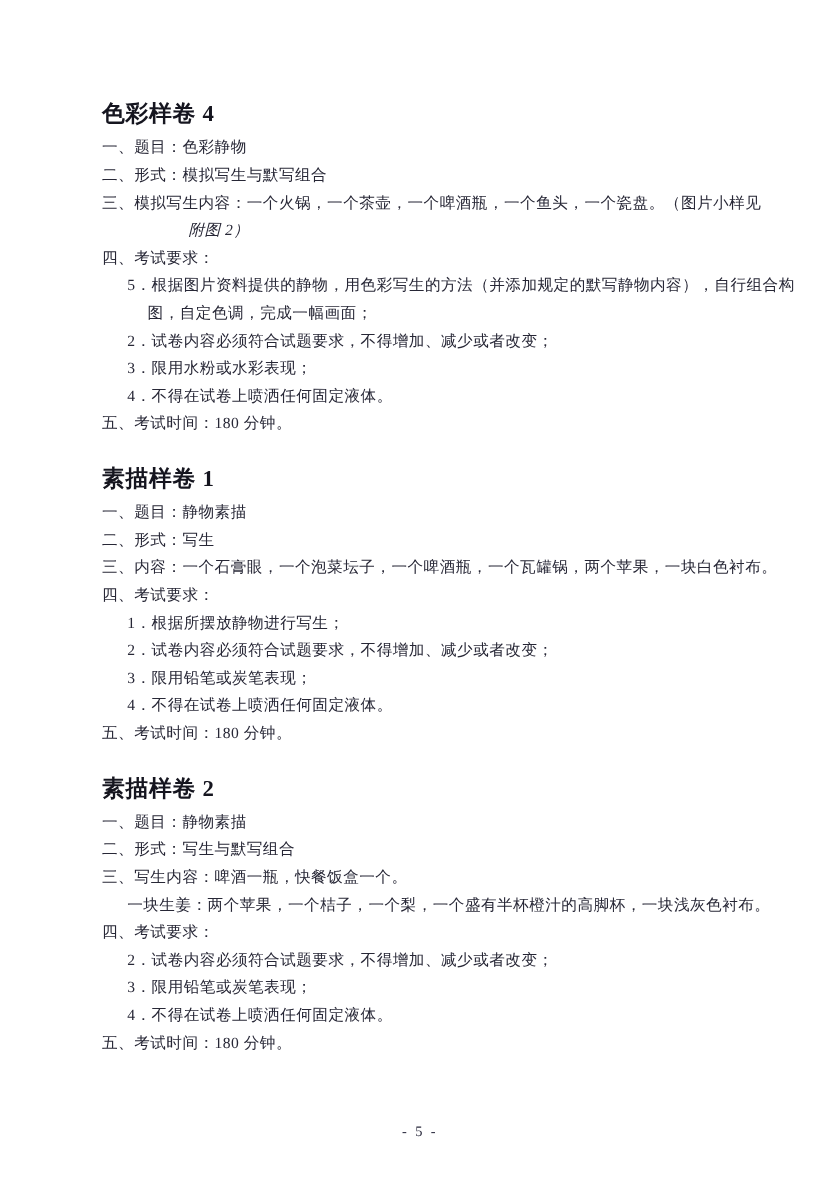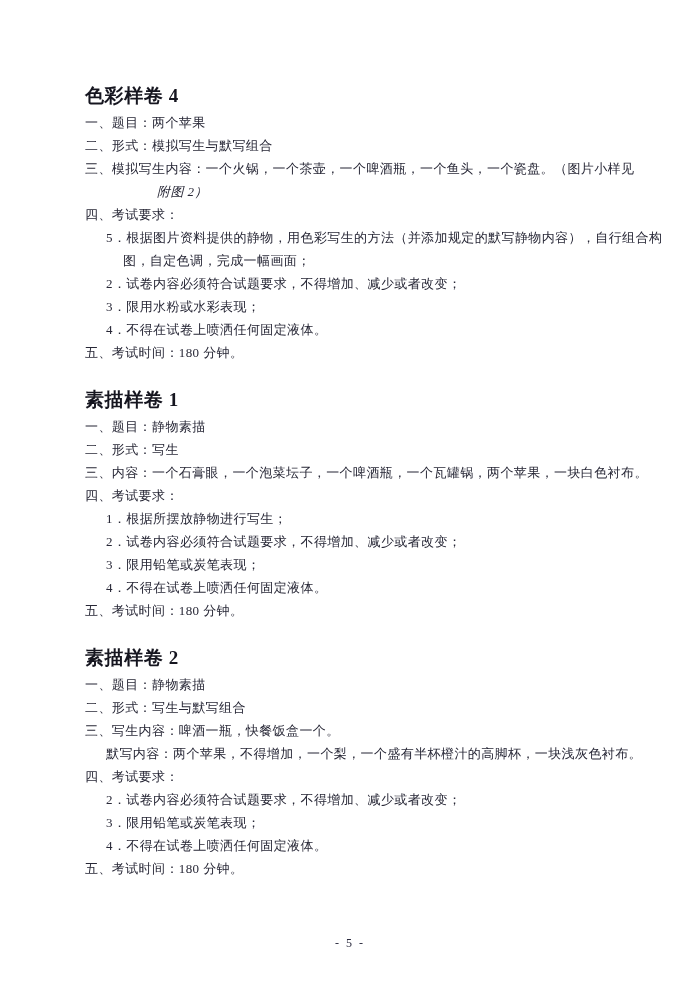--- a/index.html
+++ b/index.html
@@ -55,21 +55,21 @@
   }
 </style>
 </head>
 <body>
 
 <div class="page">
   <div class="content">
 
     <div class="section">
       <h2 class="heading">色彩样卷 4</h2>
-      <div class="line ind-0">一、题目：两个苹果</div>
+      <div class="line ind-0">一、题目：色彩静物</div>
       <div class="line ind-0">二、形式：模拟写生与默写组合</div>
       <div class="line ind-0">三、模拟写生内容：一个火锅，一个茶壶，一个啤酒瓶，一个鱼头，一个瓷盘。（图片小样见</div>
       <div class="line ind-3">附图 2）</div>
       <div class="line ind-0">四、考试要求：</div>
       <div class="line ind-1">5．根据图片资料提供的静物，用色彩写生的方法（并添加规定的默写静物内容），自行组合构</div>
       <div class="line ind-2">图，自定色调，完成一幅画面；</div>
       <div class="line ind-1">2．试卷内容必须符合试题要求，不得增加、减少或者改变；</div>
       <div class="line ind-1">3．限用水粉或水彩表现；</div>
       <div class="line ind-1">4．不得在试卷上喷洒任何固定液体。</div>
       <div class="line ind-0">五、考试时间：180 分钟。</div>
@@ -86,21 +86,21 @@
       <div class="line ind-1">3．限用铅笔或炭笔表现；</div>
       <div class="line ind-1">4．不得在试卷上喷洒任何固定液体。</div>
       <div class="line ind-0">五、考试时间：180 分钟。</div>
     </div>
 
     <div class="section">
       <h2 class="heading">素描样卷 2</h2>
       <div class="line ind-0">一、题目：静物素描</div>
       <div class="line ind-0">二、形式：写生与默写组合</div>
       <div class="line ind-0">三、写生内容：啤酒一瓶，快餐饭盒一个。</div>
-      <div class="line ind-1">默写内容：两个苹果，不得增加，一个梨，一个盛有半杯橙汁的高脚杯，一块浅灰色衬布。</div>
+      <div class="line ind-1">一块生姜：两个苹果，一个桔子，一个梨，一个盛有半杯橙汁的高脚杯，一块浅灰色衬布。</div>
       <div class="line ind-0">四、考试要求：</div>
       <div class="line ind-1">2．试卷内容必须符合试题要求，不得增加、减少或者改变；</div>
       <div class="line ind-1">3．限用铅笔或炭笔表现；</div>
       <div class="line ind-1">4．不得在试卷上喷洒任何固定液体。</div>
       <div class="line ind-0">五、考试时间：180 分钟。</div>
     </div>
 
   </div>
 
   <div class="page-number">- 5 -</div>

